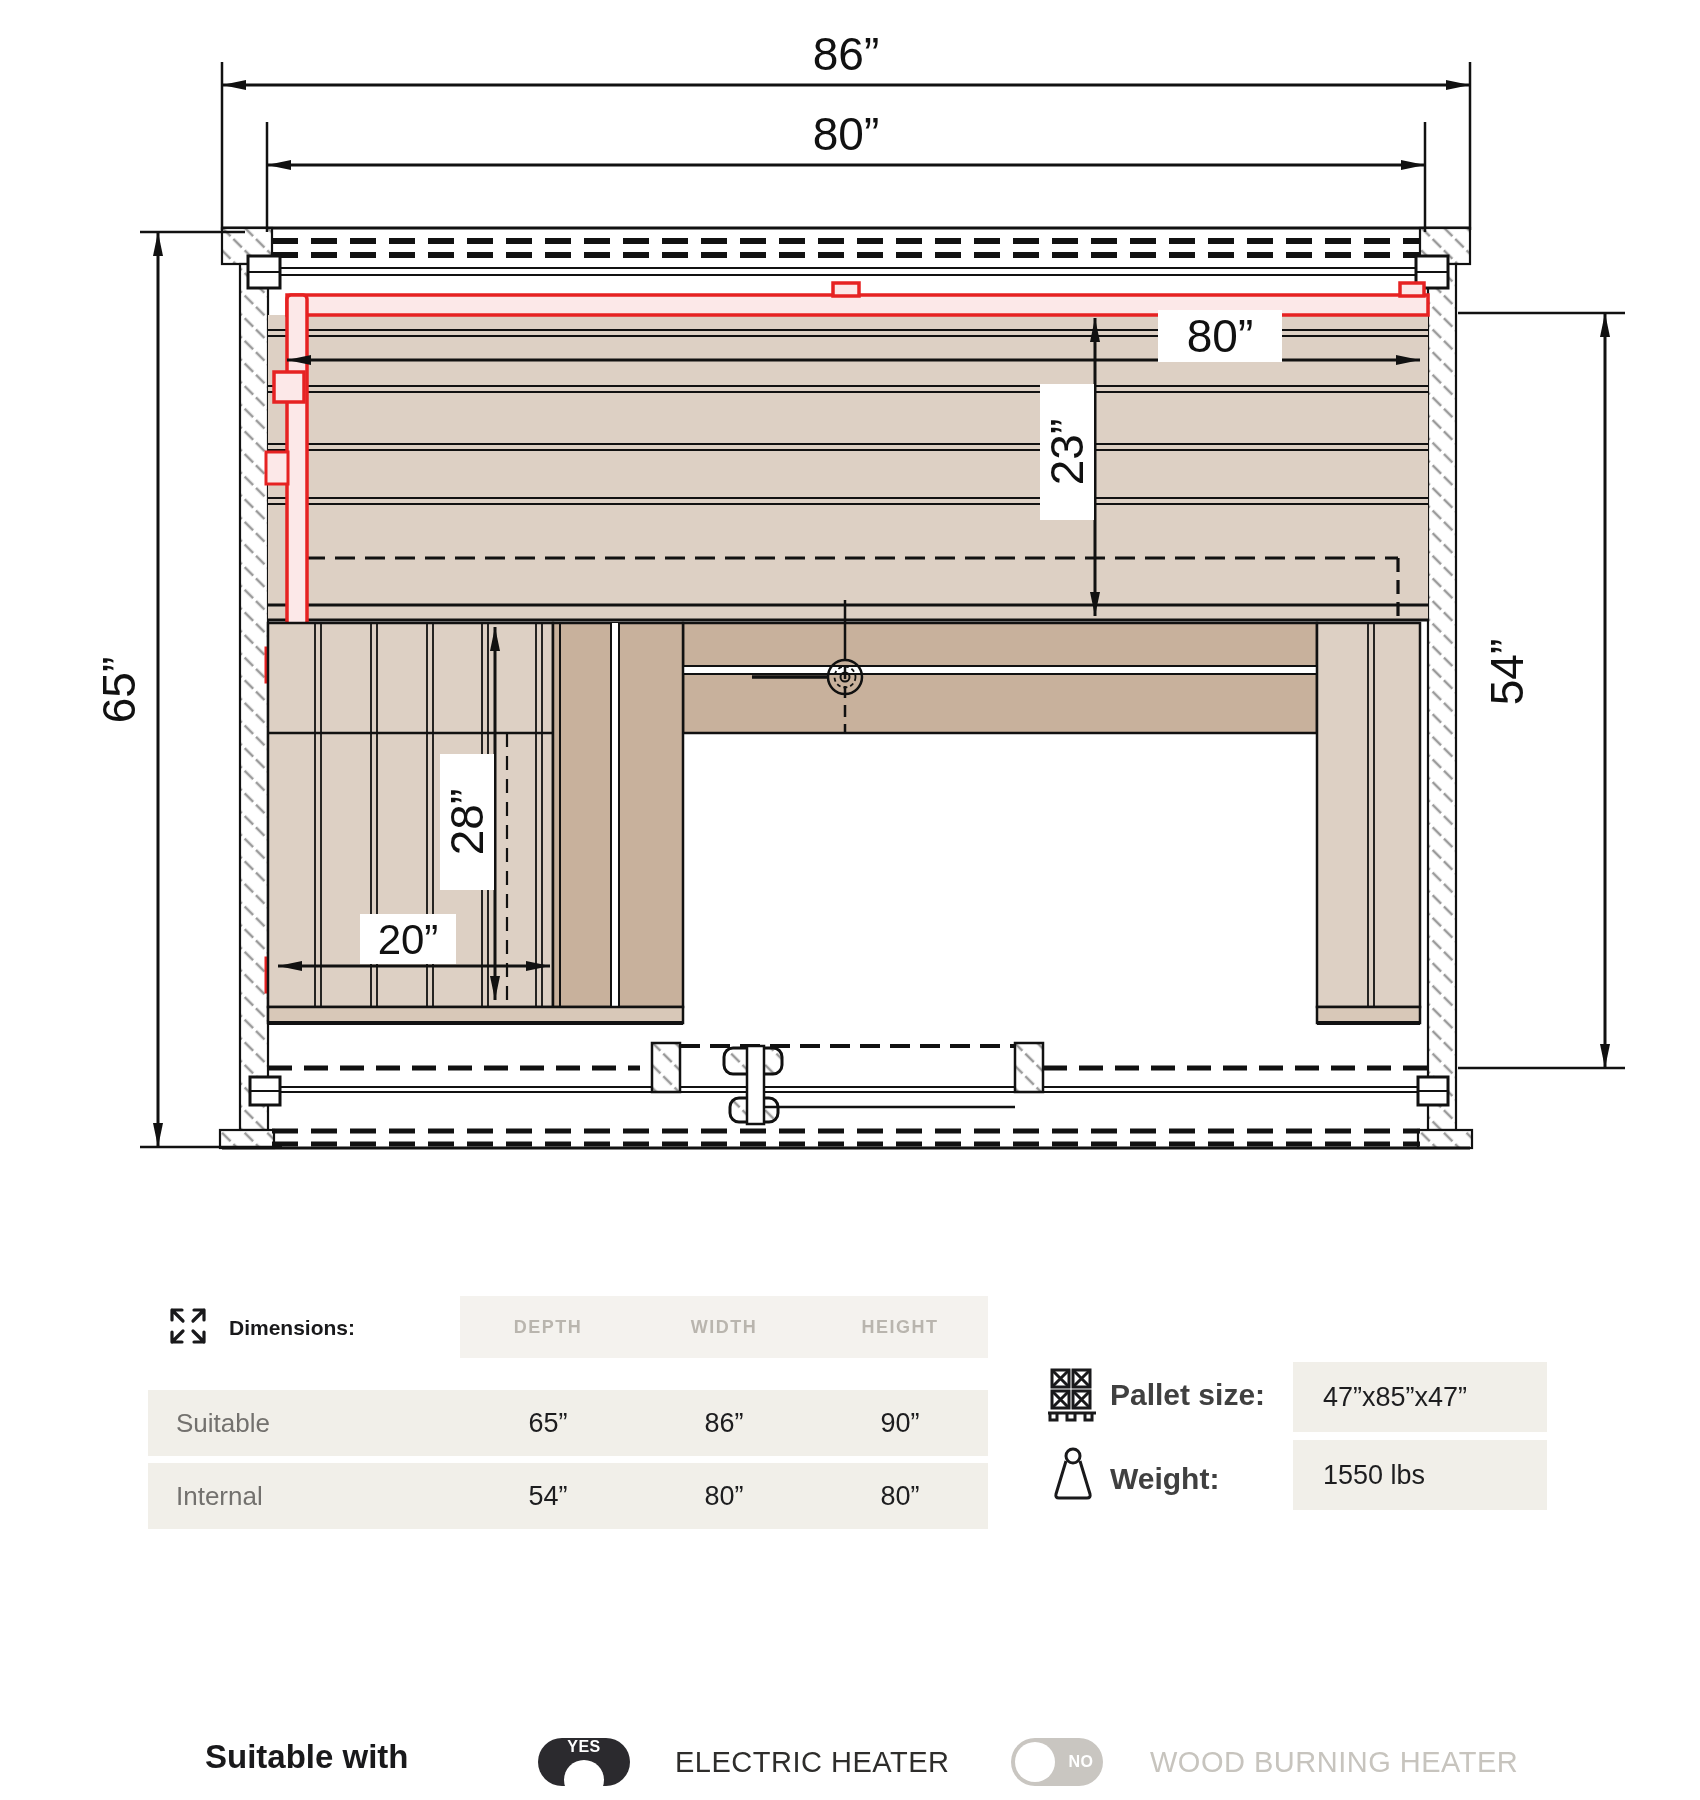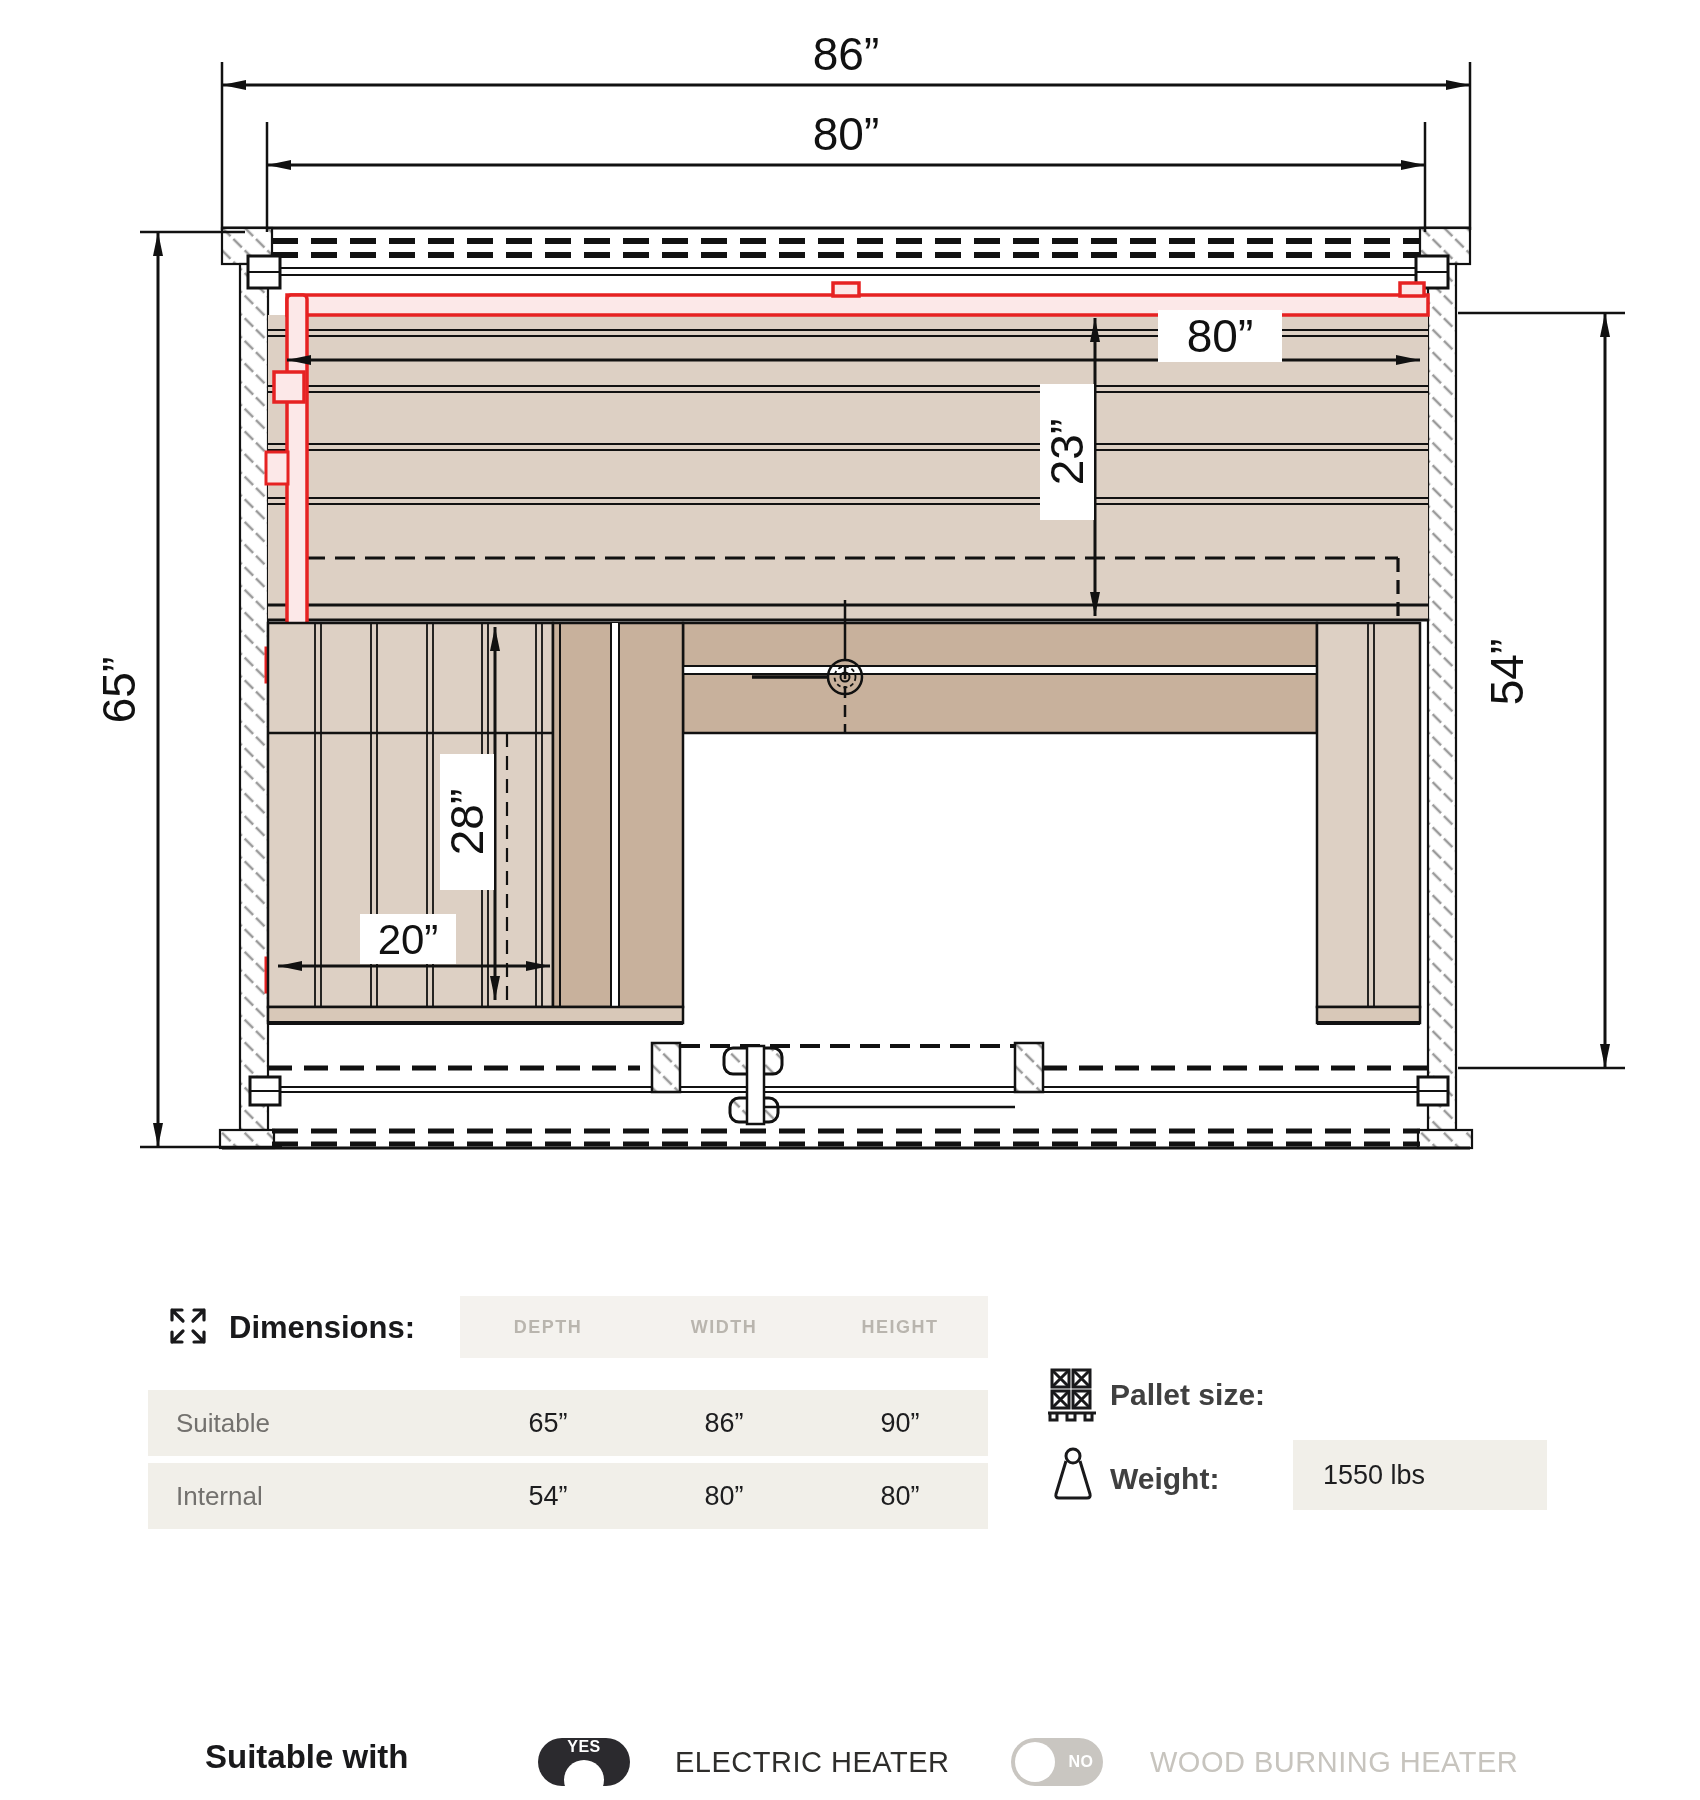--- a/index.html
+++ b/index.html
@@ -3,21 +3,21 @@
 <meta charset="utf-8">
 <style>
   html,body{margin:0;padding:0;background:#ffffff;}
   #stage{position:relative;width:1700px;height:1800px;background:#ffffff;overflow:hidden;
          font-family:"Liberation Sans",sans-serif;color:#1d1d1f;}
   #plan{position:absolute;left:0;top:0;}
   svg text{font-family:"Liberation Sans",sans-serif;fill:#111;}
   .dimtext{font-size:46px;}
   
   .dims-header{position:absolute;left:165px;top:1303px;display:flex;align-items:center;gap:18px;}
-  .dims-title{font-size:31px;font-weight:700;color:#19191b;}
+  .dims-title{font-size:21px;font-weight:700;color:#19191b;}
   .colband{position:absolute;left:460px;top:1296px;width:528px;height:62px;background:#f4f2ee;
            display:grid;grid-template-columns:1fr 1fr 1fr;align-items:center;}
   .colband span{ text-align:center;font-size:18px;font-weight:700;letter-spacing:1.5px;color:#b9b5ae;}
   .specrow{position:absolute;left:148px;width:840px;height:66px;background:#f1efe9;display:flex;align-items:center;}
   .specrow .rowlabel{width:312px;padding-left:28px;box-sizing:border-box;font-size:26px;color:#73716e;}
   .specrow .vals{width:528px;display:grid;grid-template-columns:1fr 1fr 1fr;}
   .specrow .vals span{text-align:center;font-size:27px;color:#1d1d1f;}
   .kv-label{position:absolute;font-size:30px;font-weight:700;color:#404040;}
   .kv-band{position:absolute;left:1293px;width:254px;height:70px;background:#f1efe9;
            display:flex;align-items:center;padding-left:30px;box-sizing:border-box;font-size:27px;color:#1d1d1f;}
@@ -280,20 +280,21 @@
           <path d="M27 4 l17 17 M44 4 l-17 17"></path>
         <rect x="6" y="25" width="17" height="17"></rect>
           <path d="M6 25 l17 17 M23 25 l-17 17"></path>
         <rect x="27" y="25" width="17" height="17"></rect>
           <path d="M27 25 l17 17 M44 25 l-17 17"></path>
         <path d="M2 47 h48 M4 47 v7 h7 v-7 M21 47 v7 h8 v-7 M39 47 v7 h7 v-7"></path>
       </g>
     </svg>
   </span>
   <span class="kv-label" style="left:1110px;top:1378px;width:182px;display:flex;justify-content:space-between;">Pallet size:</span>
+  <div class="kv-band" style="top:1362px">47”x85”x47”</div>
 
   <span class="iconbox" style="left:1048px;top:1446px">
     <svg width="50" height="56" viewBox="0 0 50 56">
       <g stroke="#19191b" stroke-width="3" fill="none" stroke-linejoin="round">
         <circle cx="25" cy="10" r="7"></circle>
         <path d="M18 15 L8 48 q-1 4 3 4 h28 q4 0 3 -4 L32 15"></path>
       </g>
     </svg>
   </span>
   <span class="kv-label" style="left:1110px;top:1462px">Weight:</span>

